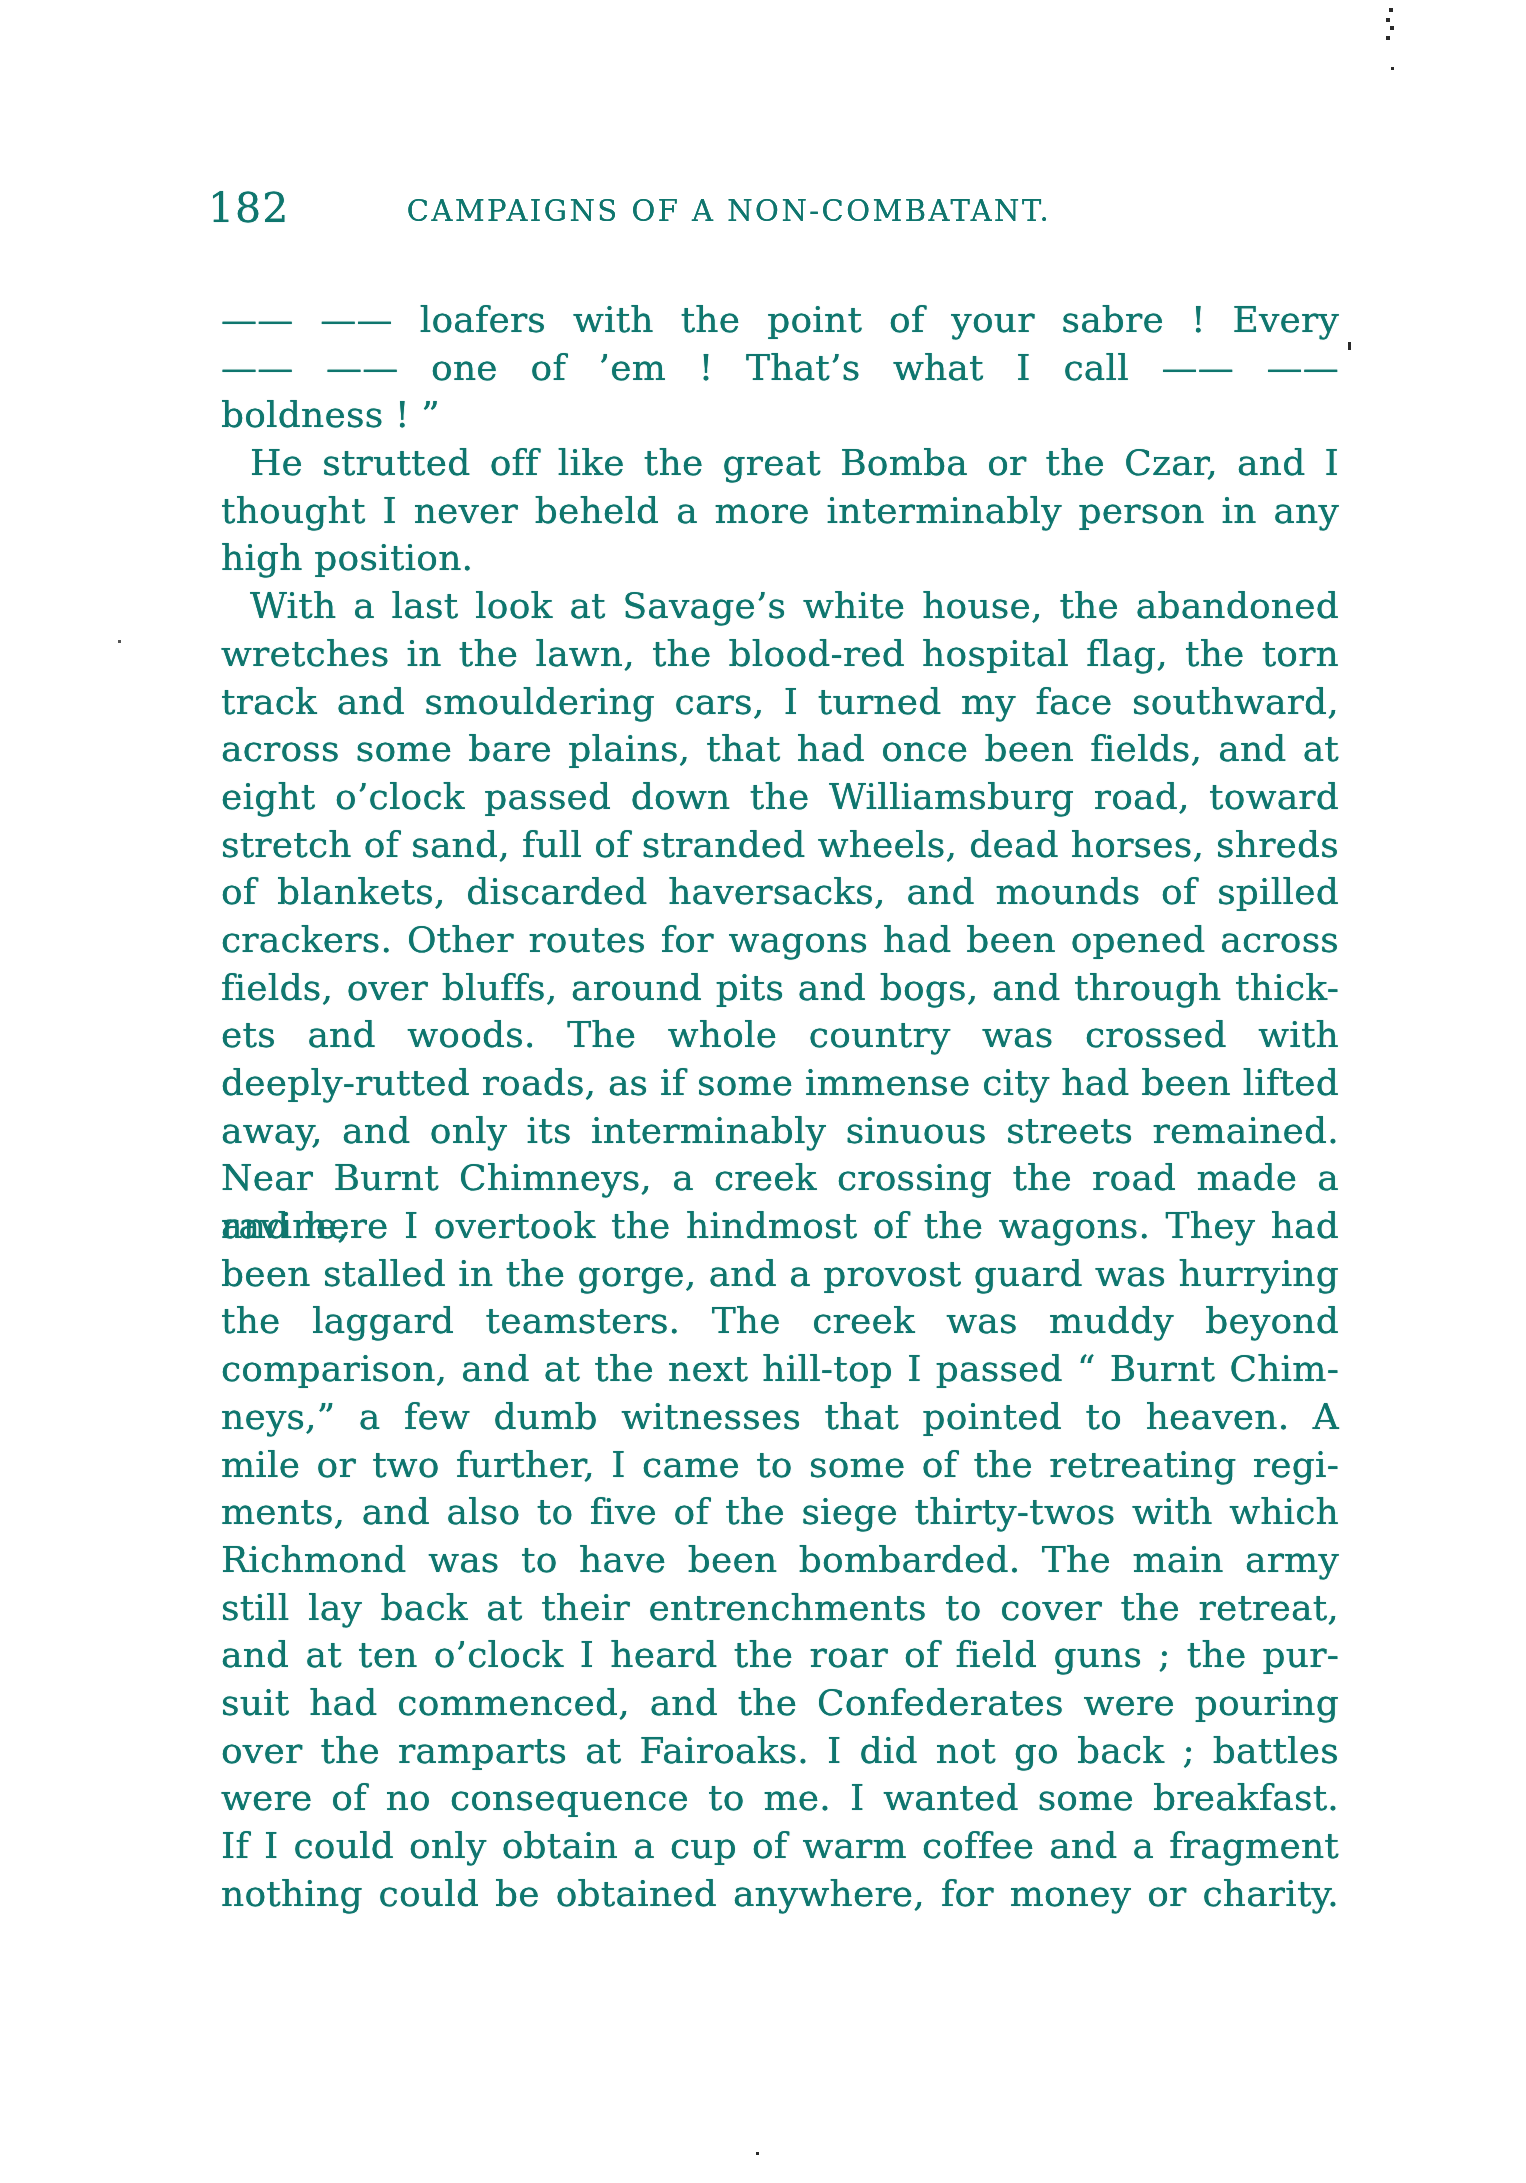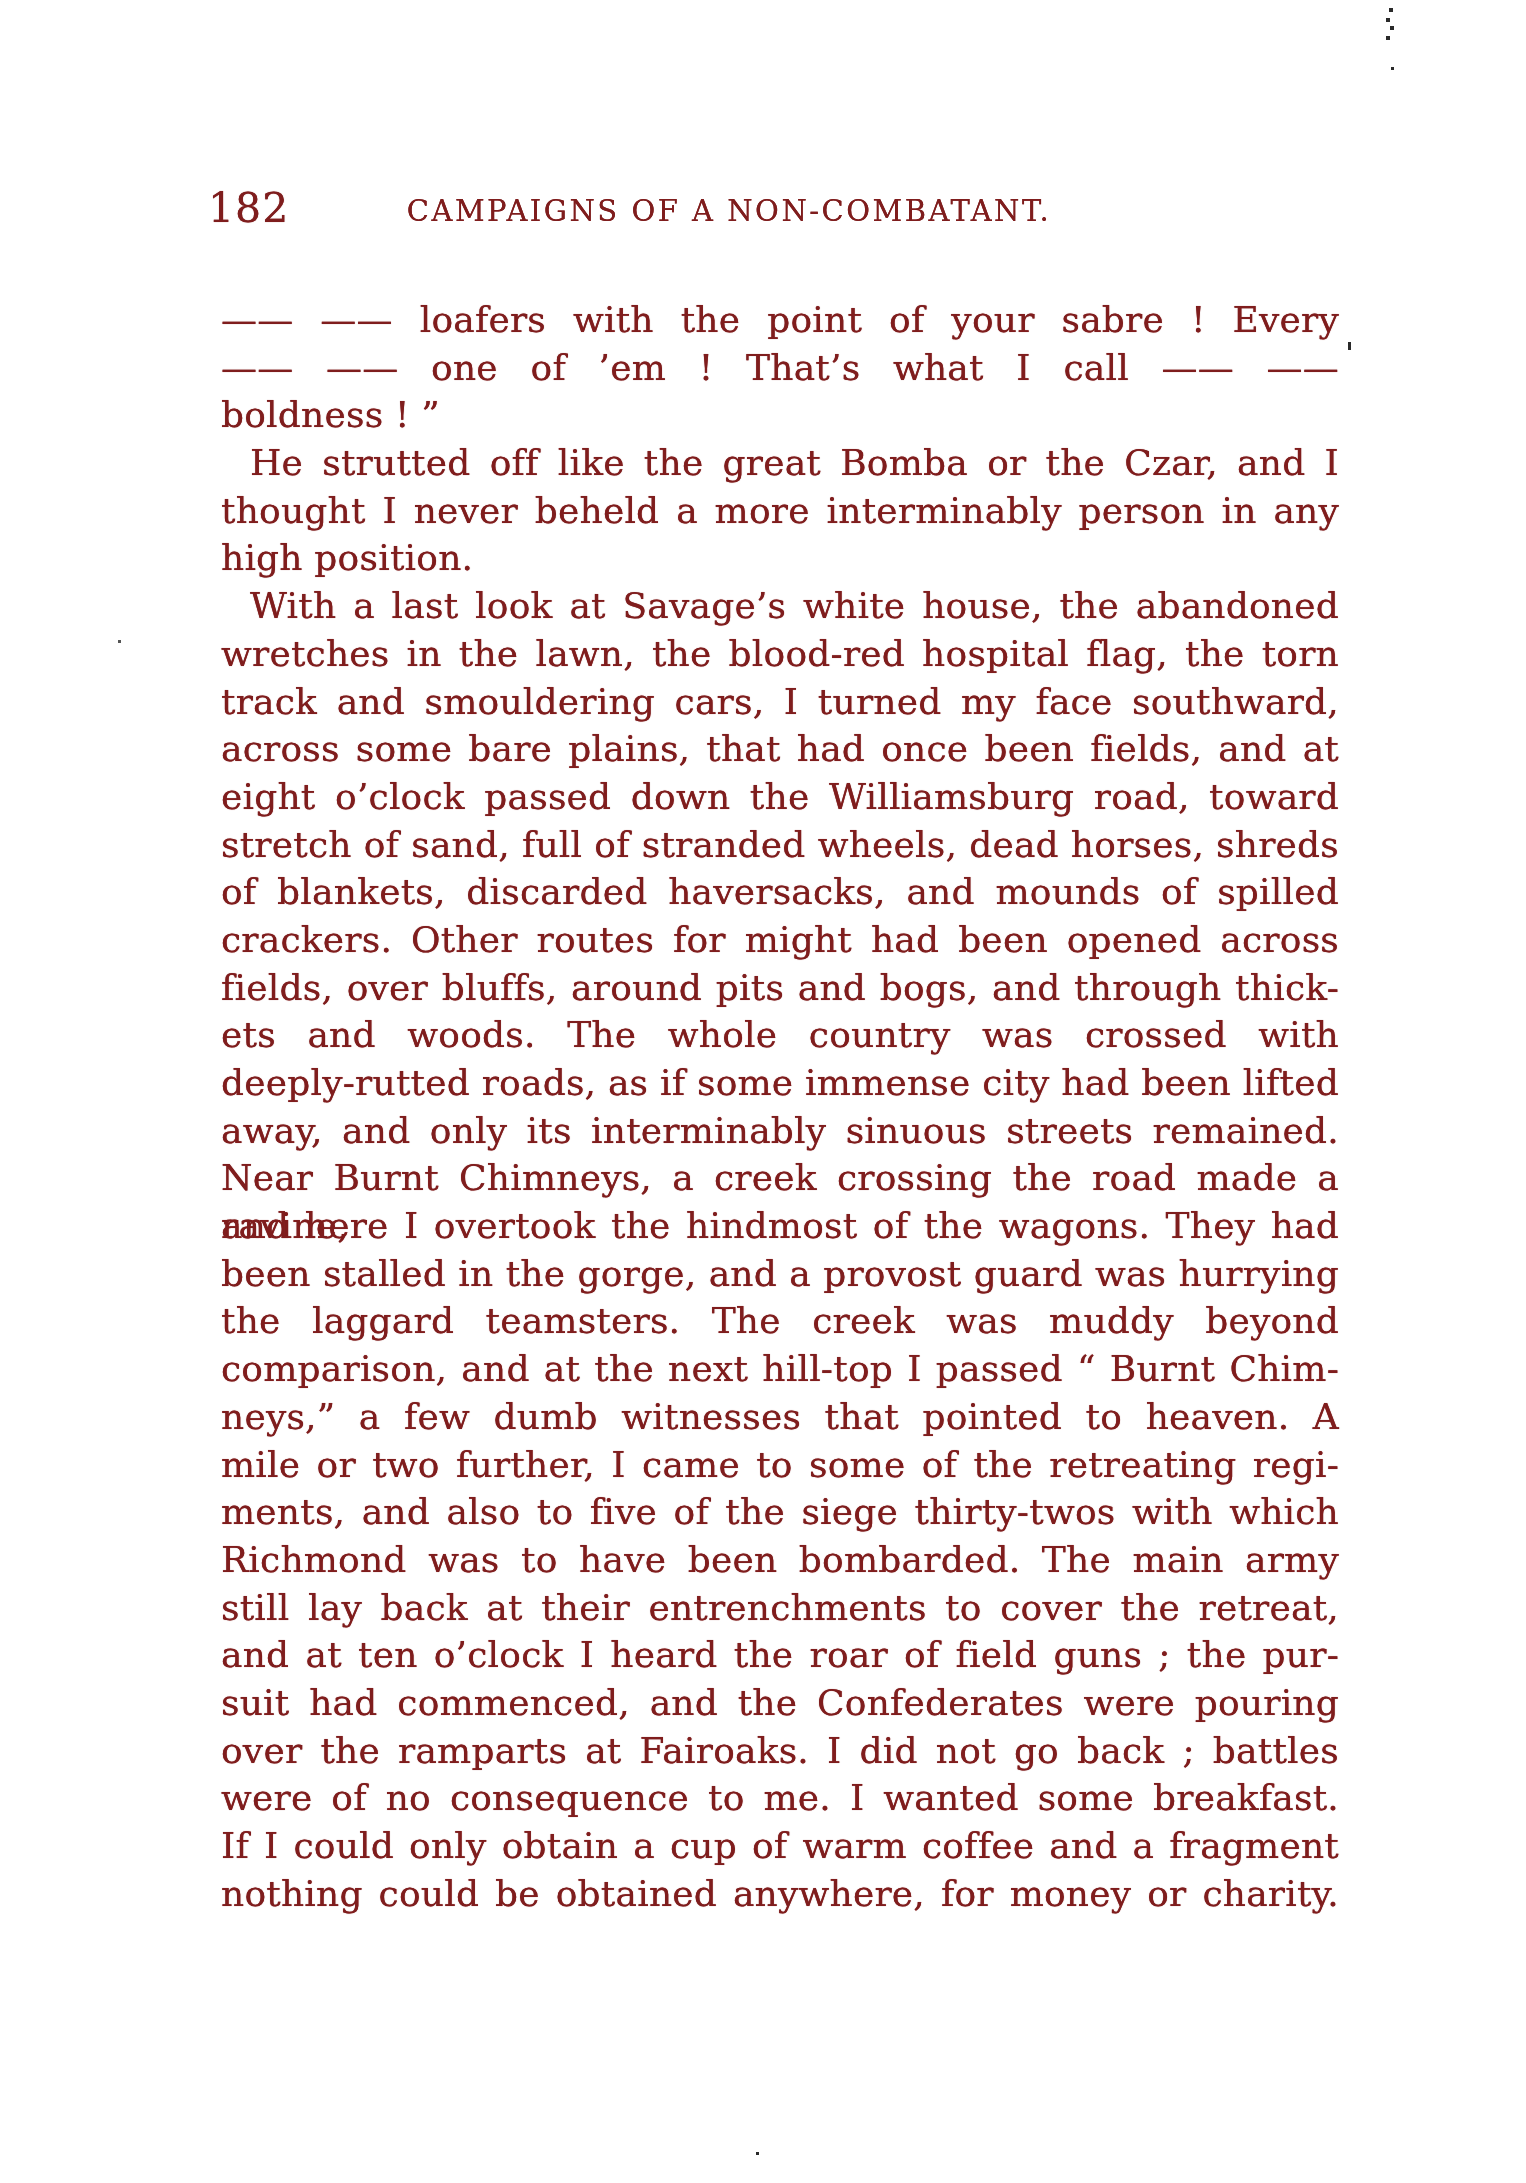--- a/index.html
+++ b/index.html
@@ -8,21 +8,21 @@
     background: #e8e8e8;
   }
   .page {
     position: relative;
     width: 1526px;
     height: 2183px;
     margin: 0 auto;
     background: #ffffff;
     overflow: hidden;
     font-family: "DejaVu Serif", "Liberation Serif", serif;
-    color: #7f1d1d;
+    color: #0f766e;
   }
   .running-head {
     position: absolute;
     top: 188px;
     left: 0;
     width: 100%;
     height: 44px;
   }
   .page-number {
     position: absolute;
@@ -101,21 +101,21 @@
       <div class="line indent just">He strutted off like the great Bomba or the Czar, and I</div>
       <div class="line just">thought I never beheld a more interminably person in any</div>
       <div class="line">high position.</div>
       <div class="line indent just">With a last look at Savage’s white house, the abandoned</div>
       <div class="line just">wretches in the lawn, the blood-red hospital flag, the torn</div>
       <div class="line just">track and smouldering cars, I turned my face southward,</div>
       <div class="line just">across some bare plains, that had once been fields, and at</div>
       <div class="line just">eight o’clock passed down the Williamsburg road, toward</div>
       <div class="line just">stretch of sand, full of stranded wheels, dead horses, shreds</div>
       <div class="line just">of blankets, discarded haversacks, and mounds of spilled</div>
-      <div class="line just">crackers.  Other routes for might had been opened across</div>
+      <div class="line just">crackers.  Other routes for wagons had been opened across</div>
       <div class="line just">fields, over bluffs, around pits and bogs, and through thick-</div>
       <div class="line just">ets and woods.  The whole country was crossed with</div>
       <div class="line just">deeply-rutted roads, as if some immense city had been lifted</div>
       <div class="line just">away, and only its interminably sinuous streets remained.</div>
       <div class="line just">Near Burnt Chimneys, a creek crossing the road made a ravine,</div>
       <div class="line just">and here I overtook the hindmost of the wagons.  They had</div>
       <div class="line just">been stalled in the gorge, and a provost guard was hurrying</div>
       <div class="line just">the laggard teamsters.  The creek was muddy beyond</div>
       <div class="line just">comparison, and at the next hill-top I passed “ Burnt Chim-</div>
       <div class="line just">neys,” a few dumb witnesses that pointed to heaven.  A</div>

